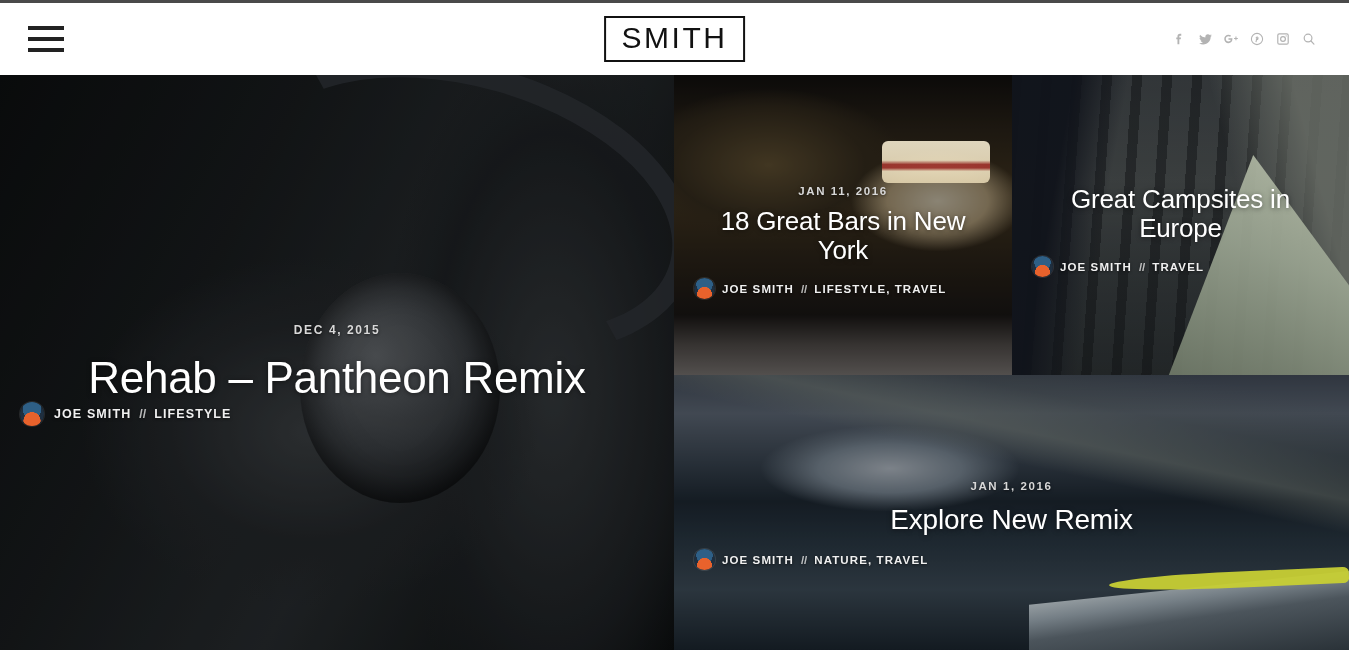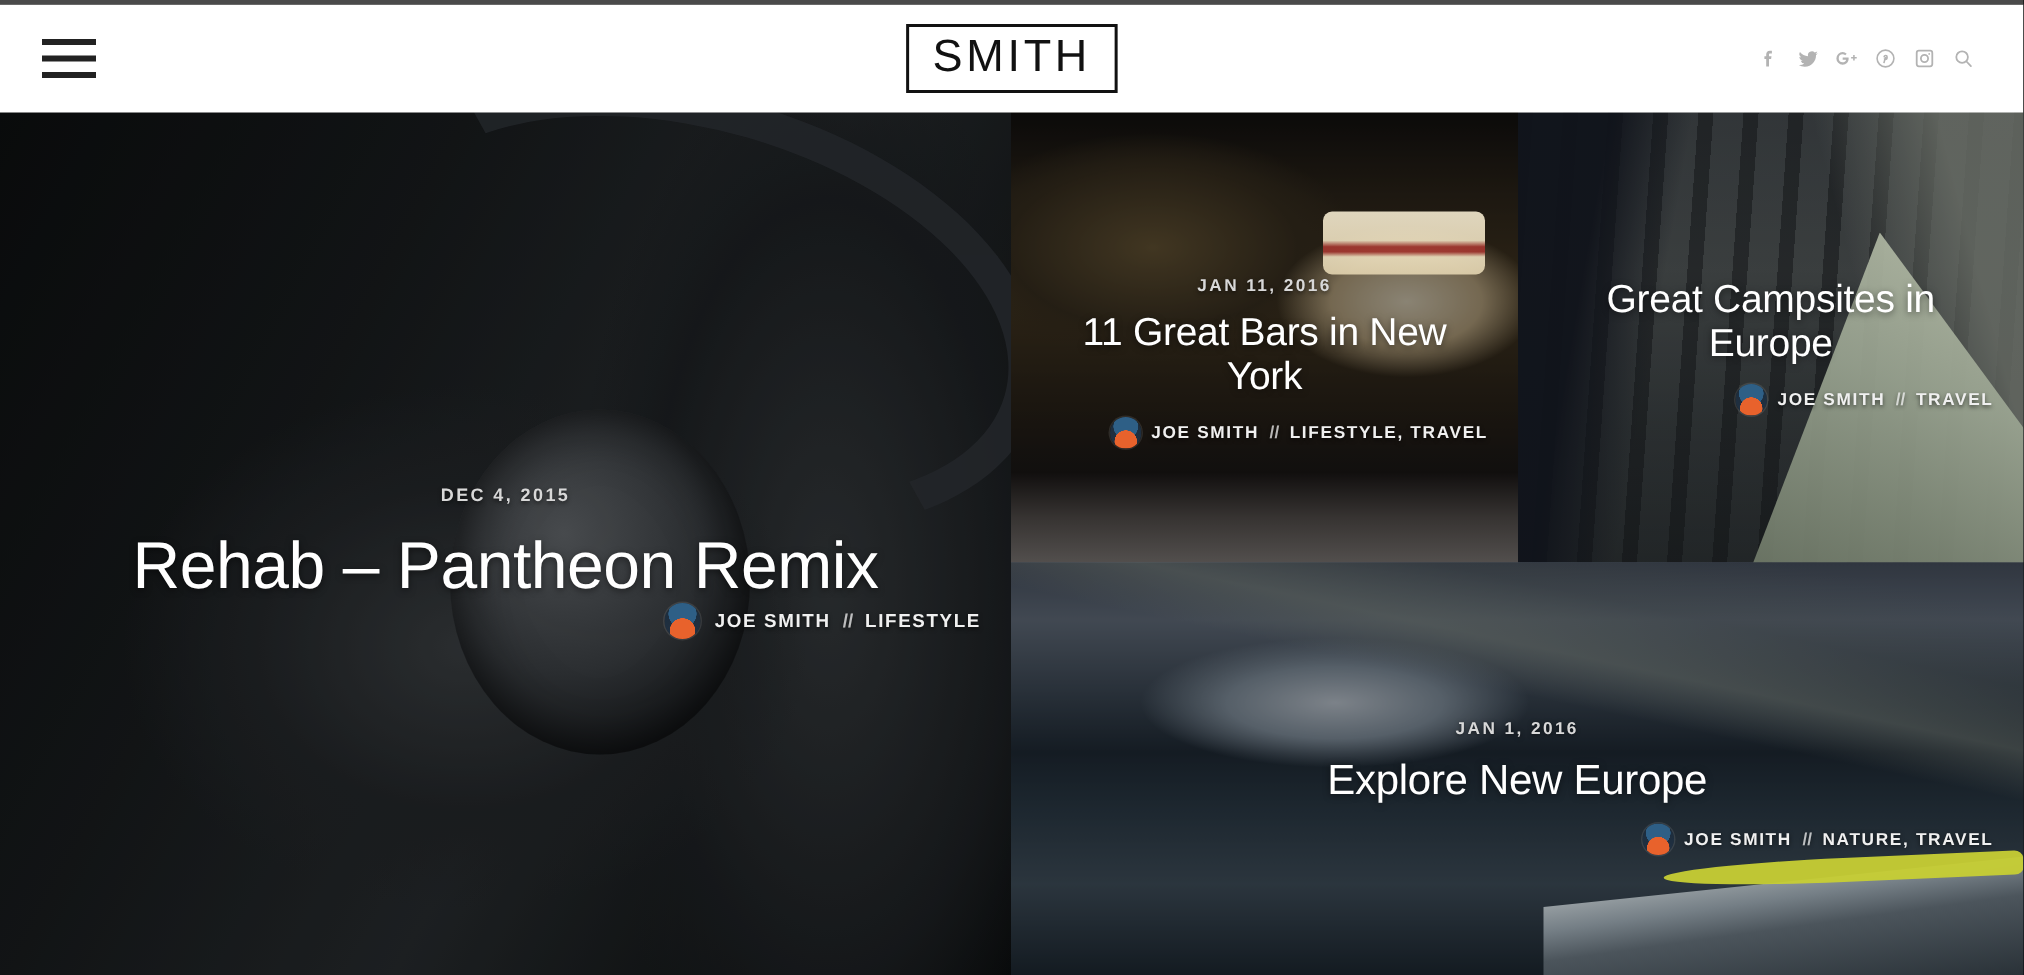--- a/index.html
+++ b/index.html
@@ -90,21 +90,21 @@
     text-shadow:0 1px 3px rgba(0,0,0,0.55);
   }
   .post-title{
     display:block;
     color:#ffffff;
     font-weight:400;
     line-height:1.12;
     text-shadow:0 1px 5px rgba(0,0,0,0.5);
   }
   .post-meta{
-    display:flex; align-items:center; justify-content:flex-end;
+    display:flex; align-items:center; justify-content:flex-start;
     gap:7px;
     color:#f0f0f0;
     font-weight:700;
     letter-spacing:1.1px;
     text-transform:uppercase;
     text-shadow:0 1px 3px rgba(0,0,0,0.6);
   }
   .avatar{
     display:inline-block;
     border-radius:50%;
@@ -298,21 +298,21 @@
       </div>
     </a>
 
     <a href="#" class="post-card" id="card-bars">
       <div class="scene">
         <div class="lampshade"></div>
       </div>
       <div class="overlay"></div>
       <div class="card-content">
         <span class="post-date">JAN 11, 2016</span>
-        <span class="post-title">11 Great Bars in New York</span>
+        <span class="post-title">18 Great Bars in New York</span>
         <div class="post-meta">
           <span class="avatar"></span>
           <span>JOE SMITH</span>
           <span class="meta-sep">//</span>
           <span class="meta-cats">LIFESTYLE, TRAVEL</span>
         </div>
       </div>
     </a>
 
     <a href="#" class="post-card" id="card-campsites">
@@ -332,21 +332,21 @@
     </a>
 
     <a href="#" class="post-card" id="card-explore">
       <div class="scene">
         <div class="dock"></div>
         <div class="kayak"></div>
       </div>
       <div class="overlay"></div>
       <div class="card-content">
         <span class="post-date">JAN 1, 2016</span>
-        <span class="post-title">Explore New Europe</span>
+        <span class="post-title">Explore New Remix</span>
         <div class="post-meta">
           <span class="avatar"></span>
           <span>JOE SMITH</span>
           <span class="meta-sep">//</span>
           <span class="meta-cats">NATURE, TRAVEL</span>
         </div>
       </div>
     </a>
 
   </main>

